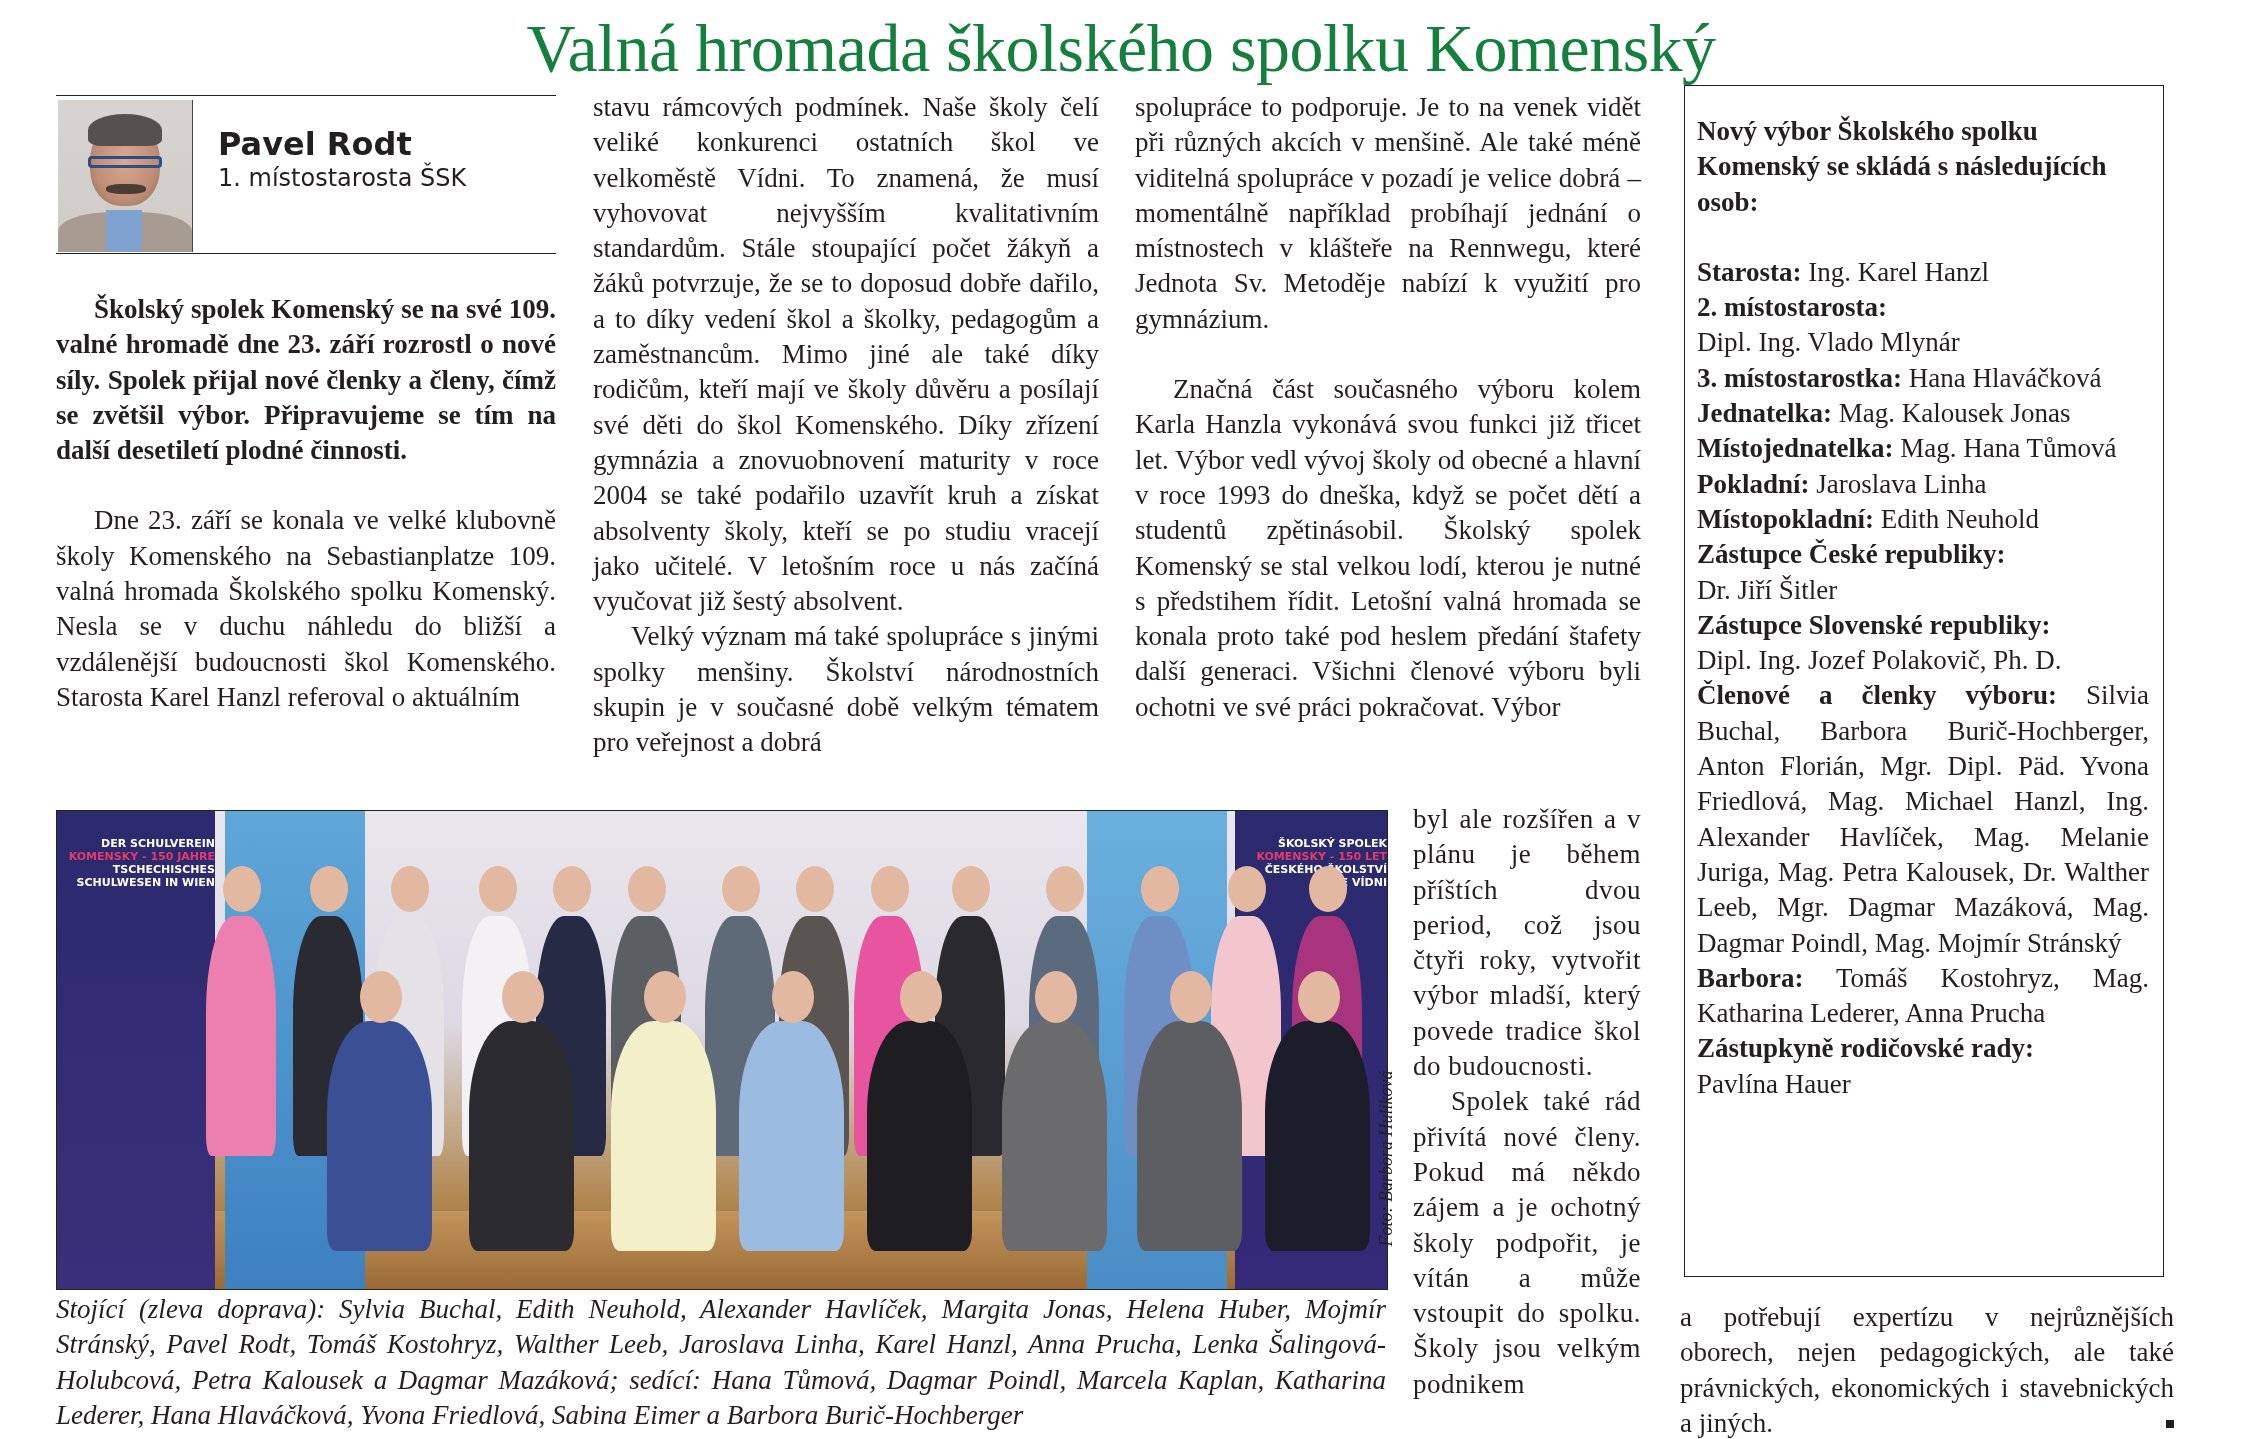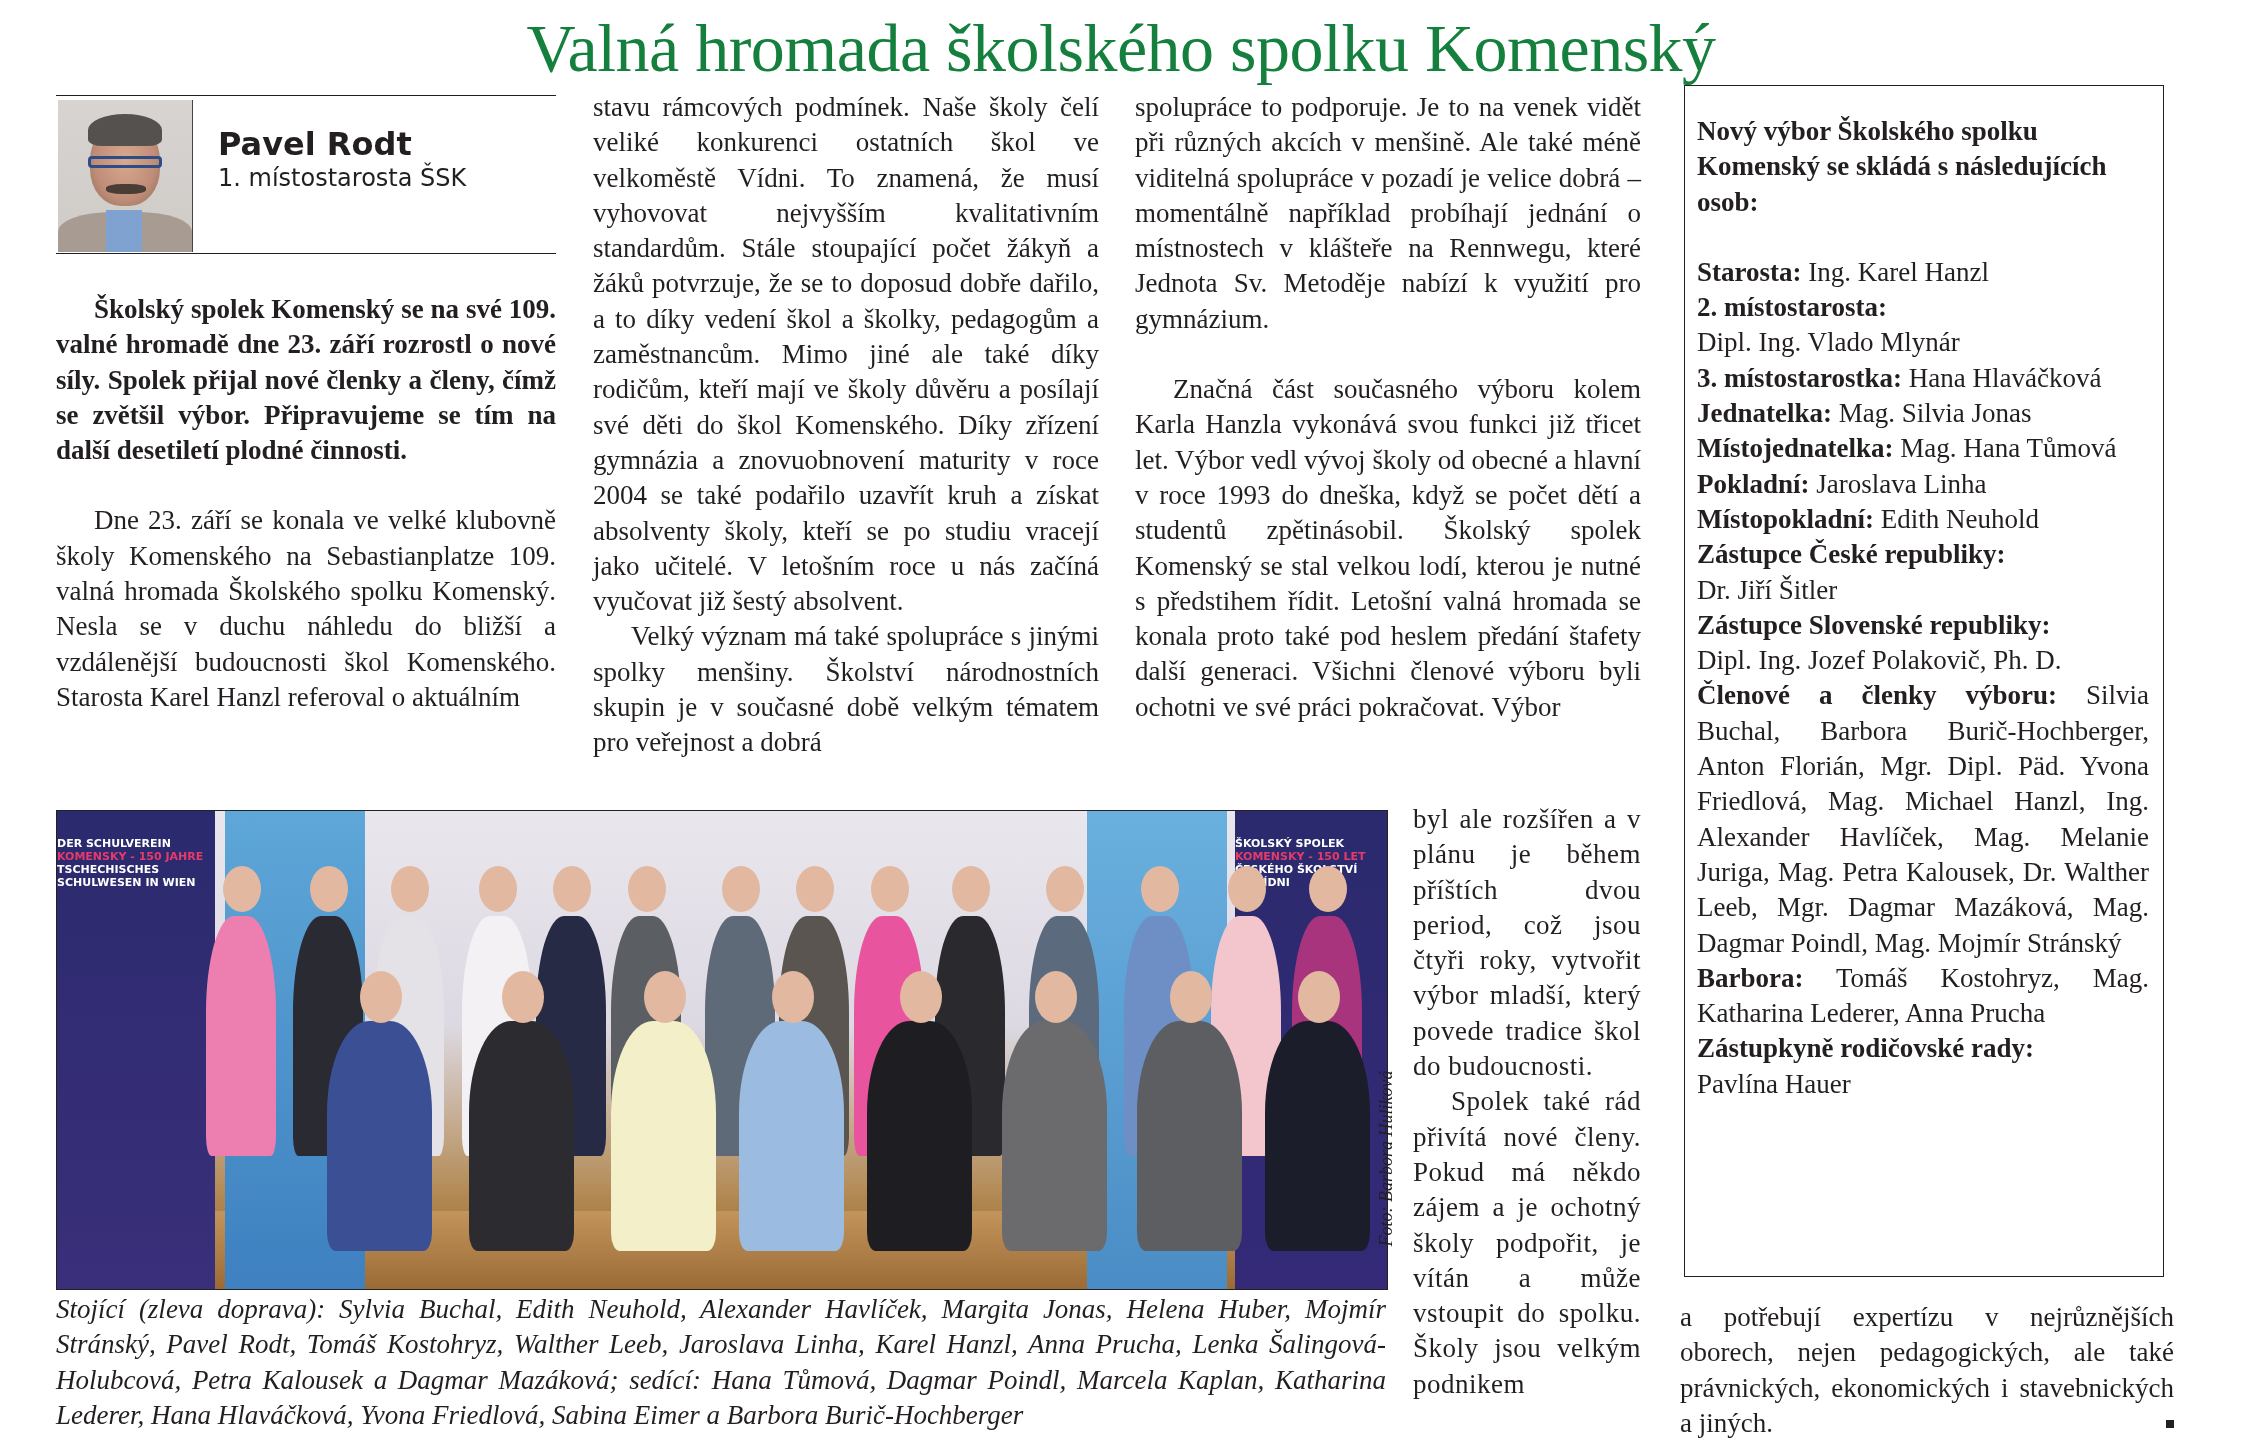--- a/index.html
+++ b/index.html
@@ -83,21 +83,21 @@
     overflow: hidden; border: 1px solid #222;
     background: linear-gradient(180deg, #e9e6ee 0%, #dcd9e2 45%, #b38a54 80%, #8a5a2a 100%);
   }
   .banner { position: absolute; top: 0; height: 478px; }
   .banner.b1 { left: 0; width: 158px; background: linear-gradient(180deg,#2b2a6e,#3a2f7a); }
   .banner.b2 { left: 168px; width: 140px; background: linear-gradient(180deg,#5ea7d8,#3e80c0); }
   .banner.b3 { left: 1030px; width: 140px; background: linear-gradient(180deg,#6ab0de,#4a8dc6); }
   .banner.b4 { left: 1178px; width: 152px; background: linear-gradient(180deg,#2b2a6e,#342a78); }
   .banner-text {
     position: absolute; color: #fff; font-family: "DejaVu Sans", sans-serif; font-weight: bold;
-    font-size: 11px; line-height: 13px; text-align: left; width: 100%; top: 26px;
+    font-size: 11px; line-height: 13px; text-align: right; width: 100%; top: 26px;
   }
   .banner-text .accent { color: #e63a6a; }
   .person { position: absolute; border-radius: 40% 40% 8% 8%; }
   .face { position: absolute; border-radius: 50%; background: #e2b9a0; }
   .floor { position: absolute; left: 0; top: 400px; width: 1330px; height: 78px;
     background: linear-gradient(180deg,#c2955c,#9c6b35); }
 
   .photo-credit {
     position: absolute; left: 1374px; top: 1040px; width: 24px; height: 240px;
     font-style: italic; font-size: 18px; color: #231f20;
@@ -152,21 +152,21 @@
   <p class="para noindent">byl ale rozšířen a v plánu je během příštích dvou period, což jsou čtyři roky, vytvořit výbor mladší, který povede tradice škol do budoucnosti.</p>
   <p class="para">Spolek také rád přivítá nové členy. Pokud má někdo zájem a je ochotný školy podpořit, je vítán a může vstoupit do spolku. Školy jsou velkým podnikem</p>
 </div>
 
 <div class="sidebar">
   <p class="sb-title">Nový výbor Školského spolku Komenský se skládá s následujících osob:</p>
   <div id="sb-rows">
       <p class="sb-row"><span class="sb-label">Starosta:</span><span> Ing. Karel Hanzl</span></p>
       <p class="sb-row"><span class="sb-label" style="display: block;">2. místostarosta:</span><span>Dipl. Ing. Vlado Mlynár</span></p>
       <p class="sb-row"><span class="sb-label">3. místostarostka:</span><span> Hana Hlaváčková</span></p>
-      <p class="sb-row"><span class="sb-label">Jednatelka:</span><span> Mag. Silvia Jonas</span></p>
+      <p class="sb-row"><span class="sb-label">Jednatelka:</span><span> Mag. Kalousek Jonas</span></p>
       <p class="sb-row"><span class="sb-label">Místojednatelka:</span><span> Mag. Hana Tůmová</span></p>
       <p class="sb-row"><span class="sb-label">Pokladní:</span><span> Jaroslava Linha</span></p>
       <p class="sb-row"><span class="sb-label">Místopokladní:</span><span> Edith Neuhold</span></p>
       <p class="sb-row"><span class="sb-label" style="display: block;">Zástupce České republiky:</span><span>Dr. Jiří Šitler</span></p>
       <p class="sb-row"><span class="sb-label" style="display: block;">Zástupce Slovenské republiky:</span><span>Dipl. Ing. Jozef Polakovič, Ph. D.</span></p>
       <p class="sb-row"><span class="sb-label">Členové a členky výboru:</span><span> Silvia Buchal, Barbora Burič-Hochberger, Anton Florián, Mgr. Dipl. Päd. Yvona Friedlová, Mag. Michael Hanzl, Ing. Alexander Havlíček, Mag. Melanie Juriga, Mag. Petra Kalousek, Dr. Walther Leeb, Mgr. Dagmar Mazáková, Mag. Dagmar Poindl, Mag. Mojmír Stránský</span></p>
       <p class="sb-row"><span class="sb-label">Barbora:</span><span> Tomáš Kostohryz, Mag. Katharina Lederer, Anna Prucha</span></p>
       <p class="sb-row"><span class="sb-label" style="display: block;">Zástupkyně rodičovské rady:</span><span>Pavlína Hauer</span></p>
     </div>
 </div>

